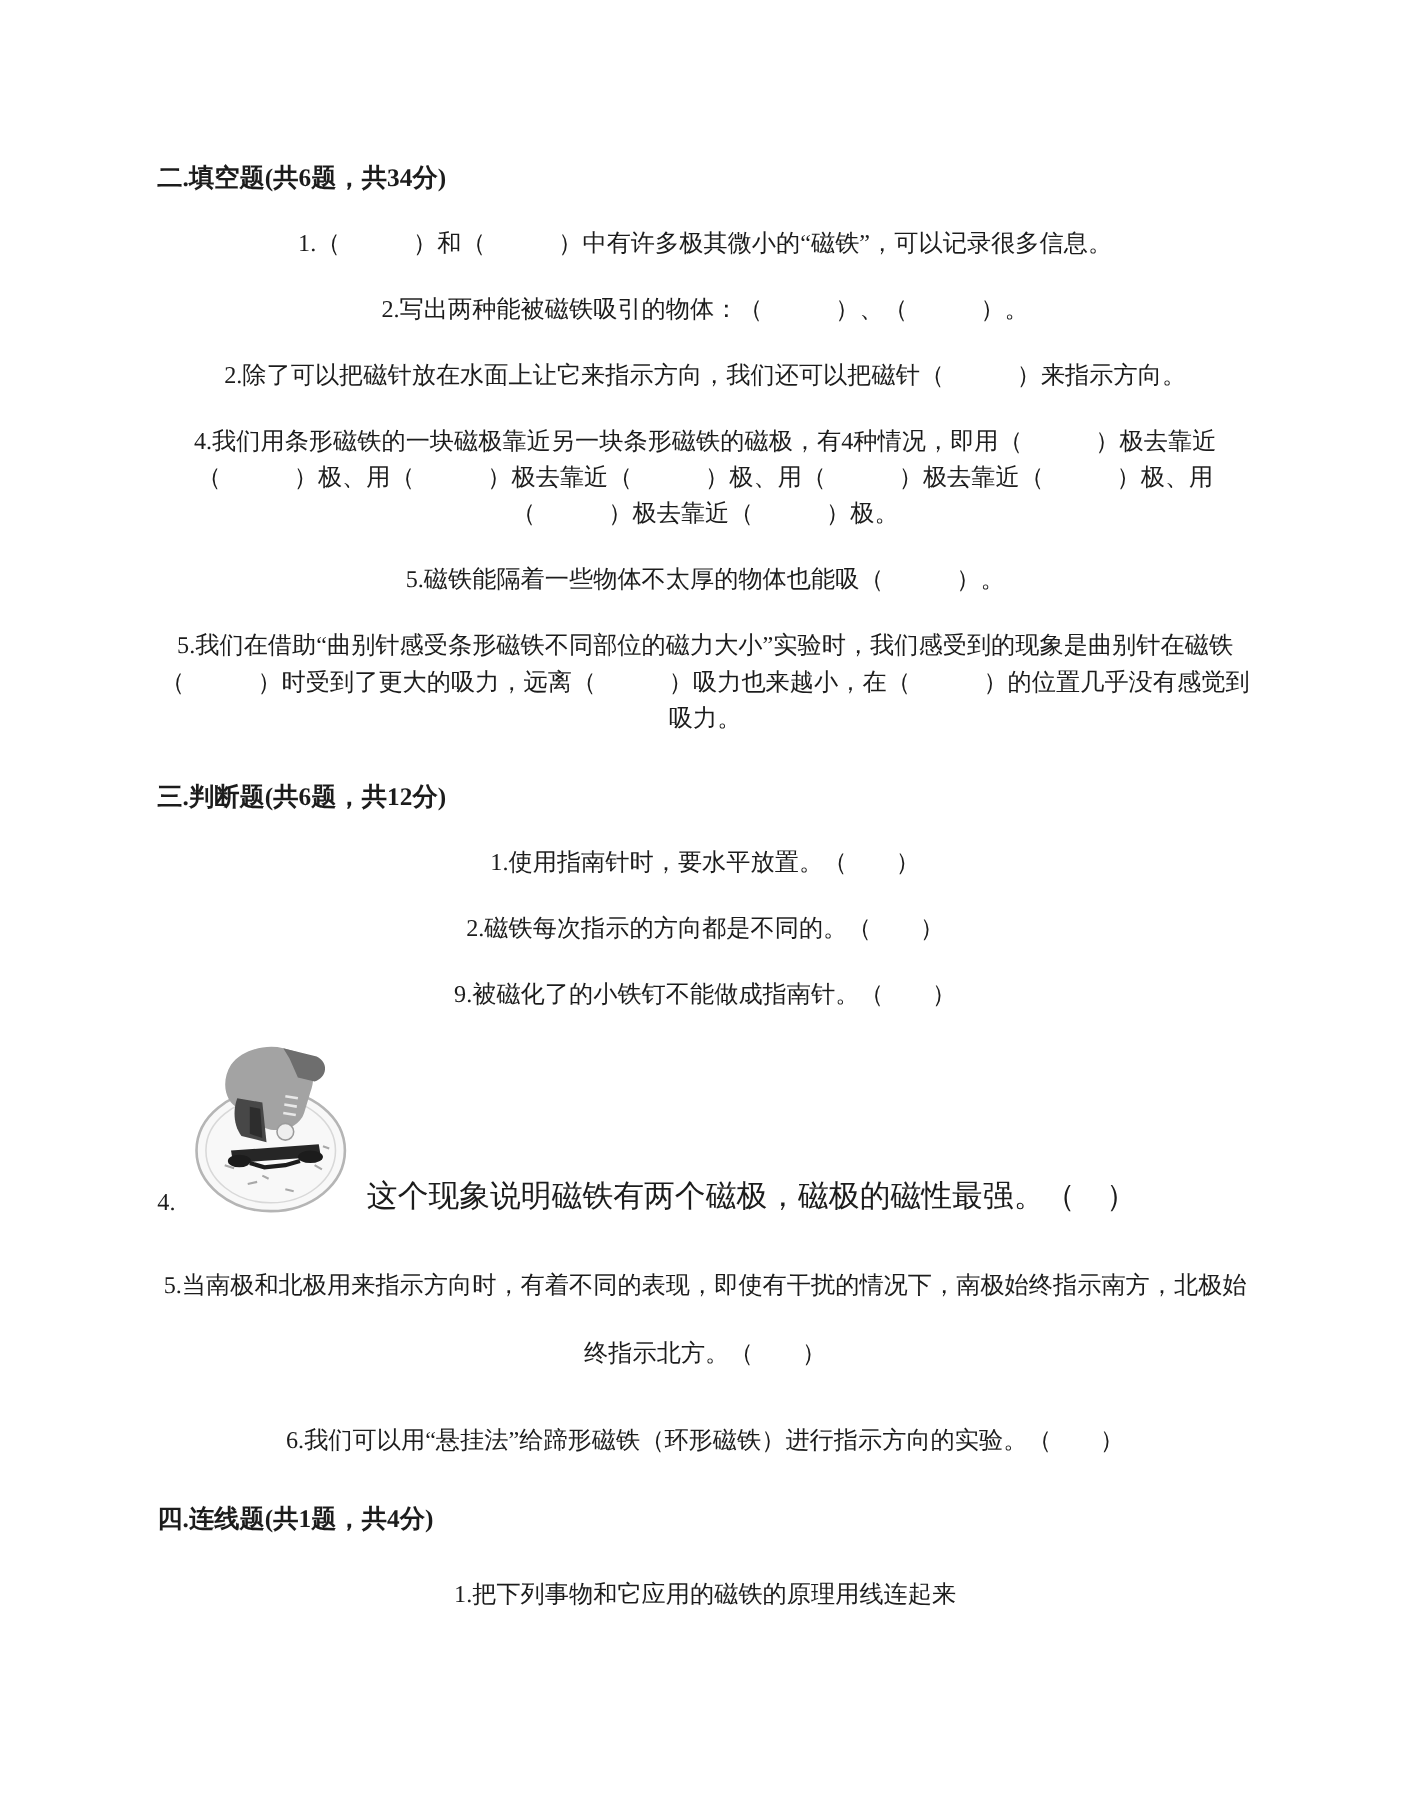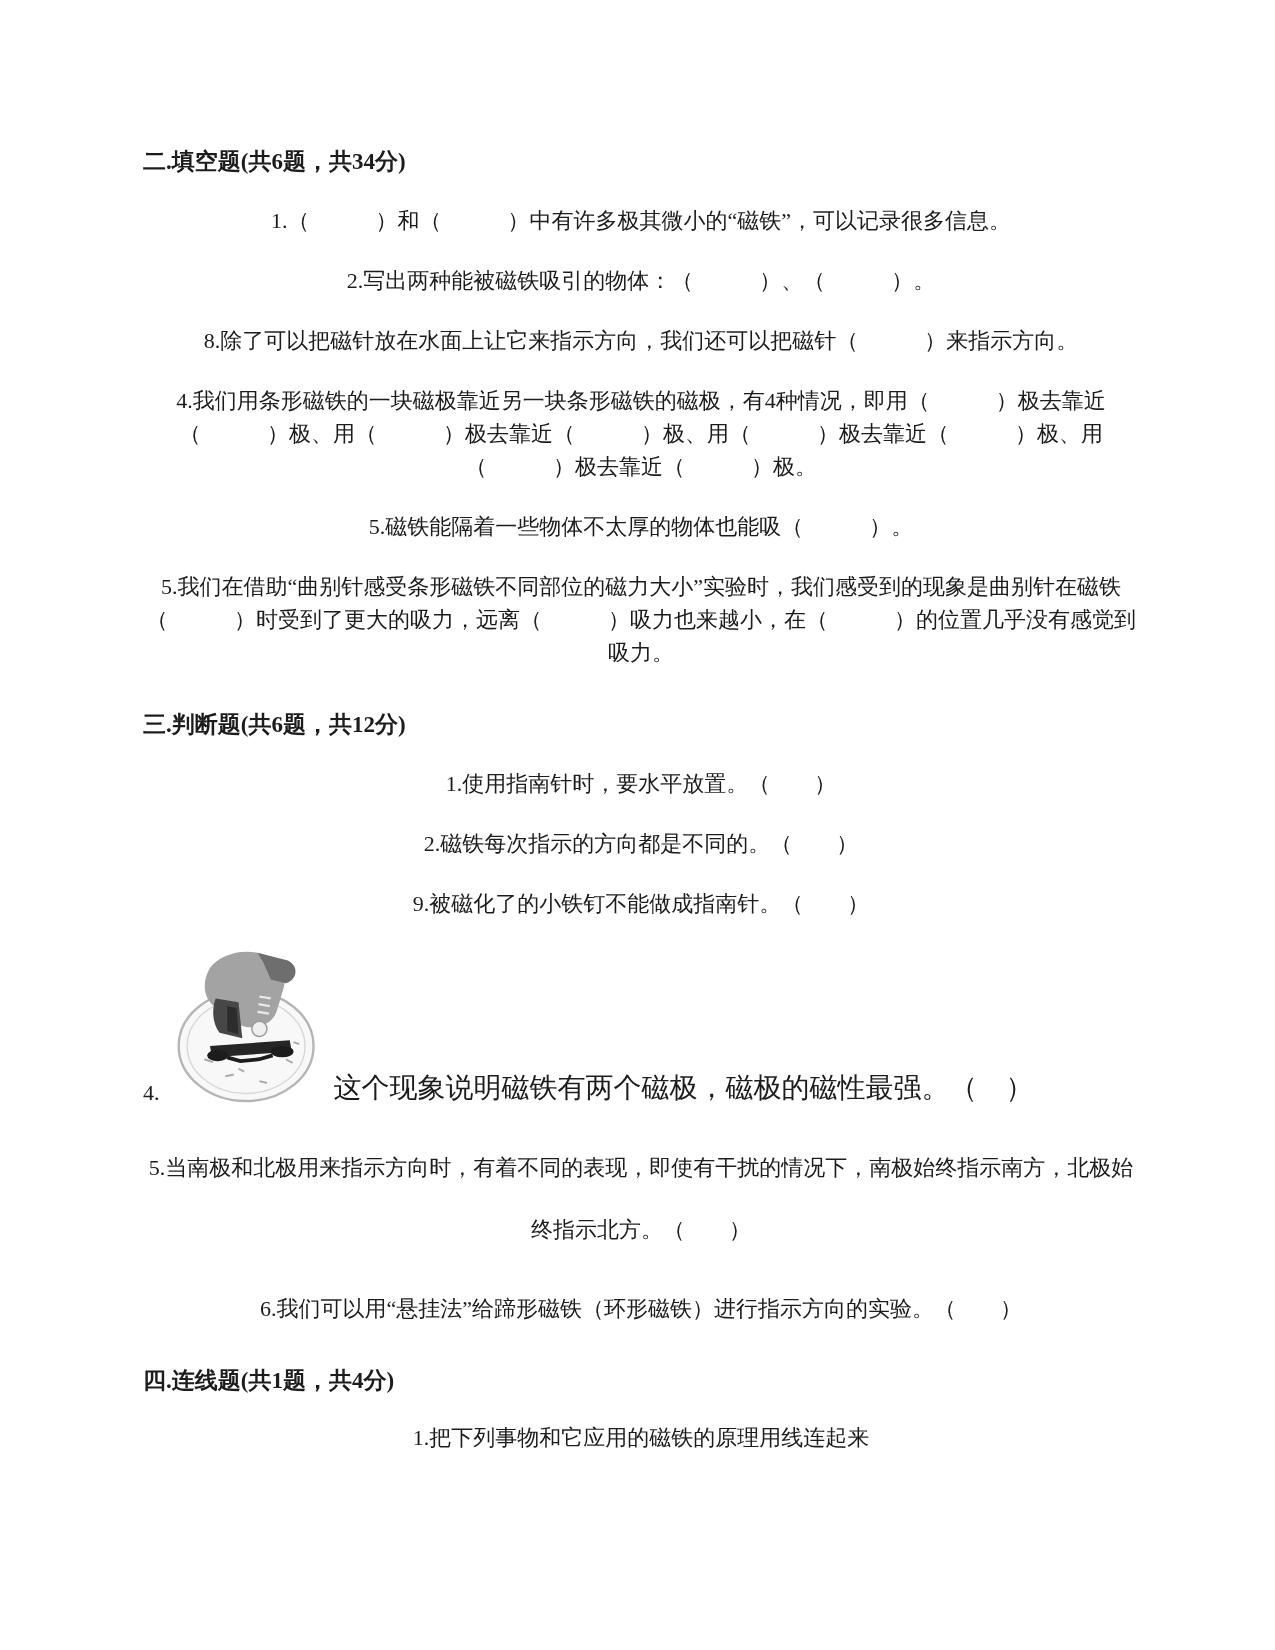--- a/index.html
+++ b/index.html
@@ -53,32 +53,32 @@
     width: 152px;
     height: 158px;
     margin: 0 10px 4px 12px;
   }
   .illus svg { display: block; width: 100%; height: 100%; }
   .q4text {
     font-size: 28px;
     line-height: 1.5;
   }
   .sec-match { margin-top: 46px; }
-  .sec-match .q { margin-top: 25px; }
+  .sec-match .q { margin-top: 36px; }
 </style>
 </head>
 <body>
 
 <div class="page">
 
   <section class="sec">
     <h2 class="sec-title">二.填空题(共6题，共34分)</h2>
     <p class="q">1.（　　　）和（　　　）中有许多极其微小的“磁铁”，可以记录很多信息。</p>
     <p class="q">2.写出两种能被磁铁吸引的物体：（　　　）、（　　　）。</p>
-    <p class="q">8.除了可以把磁针放在水面上让它来指示方向，我们还可以把磁针（　　　）来指示方向。</p>
+    <p class="q">2.除了可以把磁针放在水面上让它来指示方向，我们还可以把磁针（　　　）来指示方向。</p>
     <p class="q">4.我们用条形磁铁的一块磁极靠近另一块条形磁铁的磁极，有4种情况，即用（　　　）极去靠近（　　　）极、用（　　　）极去靠近（　　　）极、用（　　　）极去靠近（　　　）极、用（　　　）极去靠近（　　　）极。</p>
     <p class="q">5.磁铁能隔着一些物体不太厚的物体也能吸（　　　）。</p>
     <p class="q">5.我们在借助“曲别针感受条形磁铁不同部位的磁力大小”实验时，我们感受到的现象是曲别针在磁铁（　　　）时受到了更大的吸力，远离（　　　）吸力也来越小，在（　　　）的位置几乎没有感觉到吸力。</p>
   </section>
 
   <section class="sec">
     <h2 class="sec-title">三.判断题(共6题，共12分)</h2>
     <p class="q">1.使用指南针时，要水平放置。（　　）</p>
     <p class="q">2.磁铁每次指示的方向都是不同的。（　　）</p>
     <p class="q">9.被磁化了的小铁钉不能做成指南针。（　　）</p>

